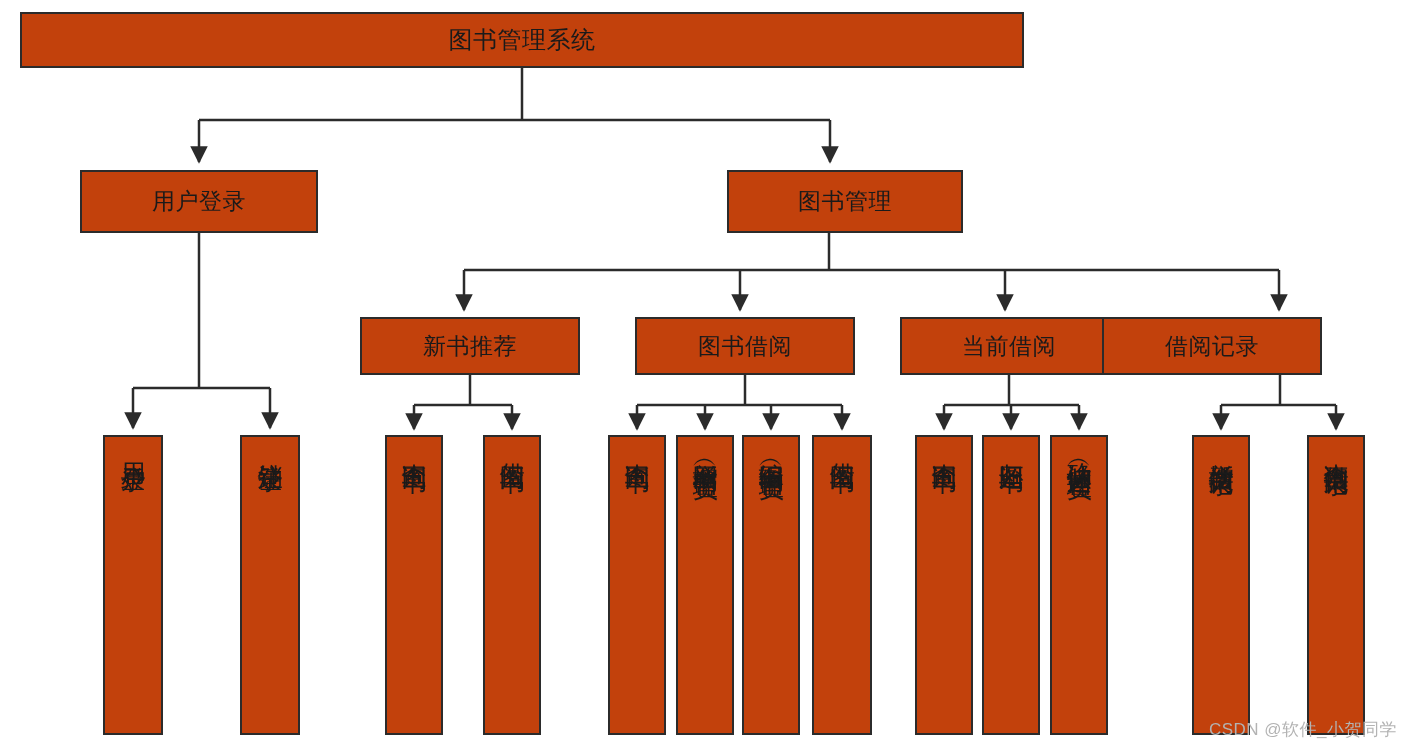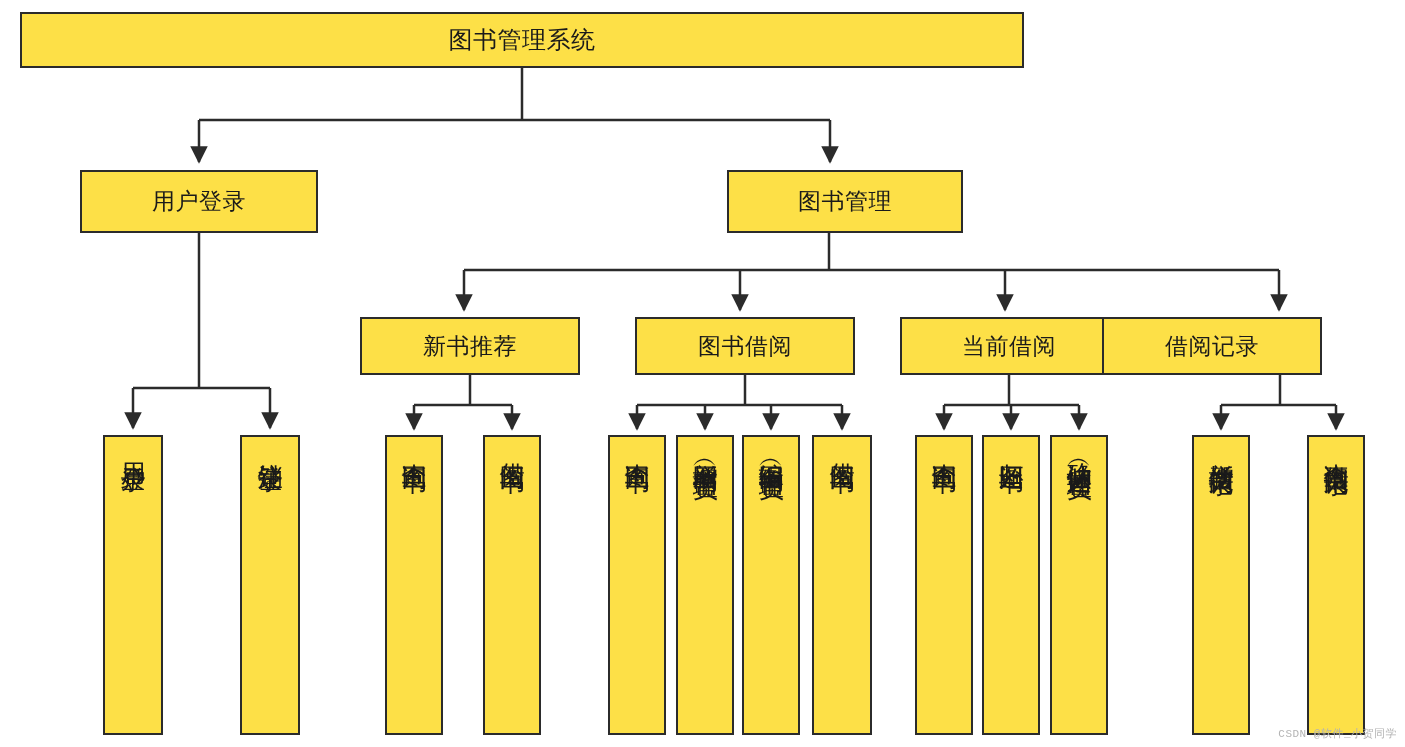--- a/index.html
+++ b/index.html
@@ -23,21 +23,21 @@
     left: 0;
     top: 0;
     width: 1405px;
     height: 747px;
     pointer-events: none;
   }
   .node {
     position: absolute;
     box-sizing: border-box;
     border: 2.5px solid #2b2b2b;
-    background: #fde047;
+    background: #c2410c;
     display: flex;
     align-items: center;
     justify-content: center;
     color: #1a1a1a;
     z-index: 2;
   }
   .node .label {
     display: block;
     text-align: center;
     line-height: 1.25;
@@ -62,26 +62,26 @@
     text-orientation: upright;
     font-size: 25px;
     line-height: 1.18;
     letter-spacing: 2px;
     white-space: nowrap;
   }
   .watermark {
     position: absolute;
     right: 8px;
     bottom: 6px;
-    font-size: 11px;
+    font-size: 17px;
     color: #b3b3b3;
     letter-spacing: 0.5px;
     z-index: 5;
     white-space: nowrap;
-    font-family: Liberation Mono, monospace;
+    font-family: Liberation Sans, sans-serif;
     text-align: center;
   }
 </style>
 </head>
 <body>
 
 <div id="diagram">
 
   <svg id="edges" viewBox="0 0 1405 747" width="1405" height="747" xmlns="http://www.w3.org/2000/svg">
     <defs>

